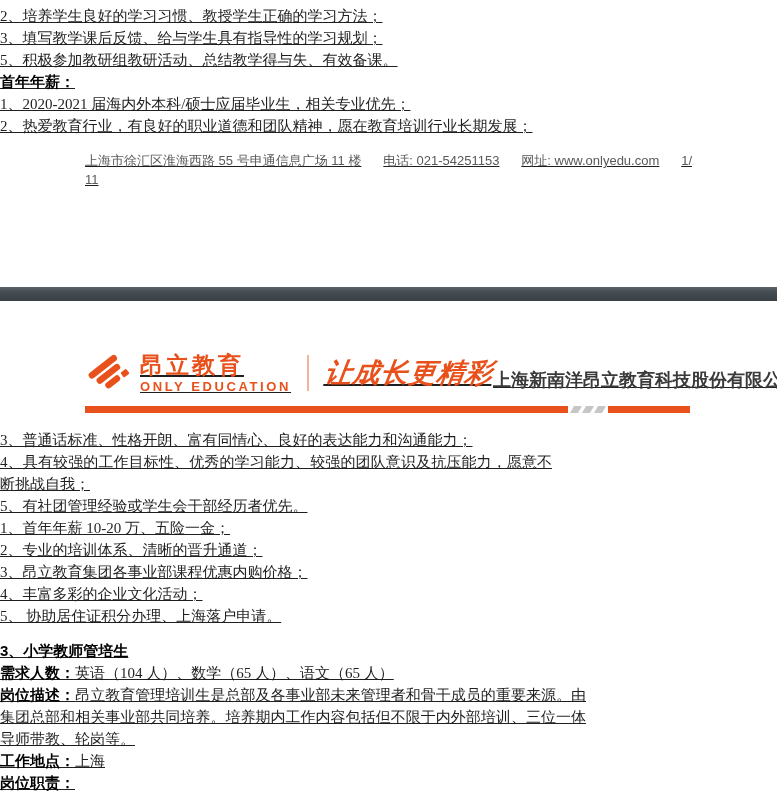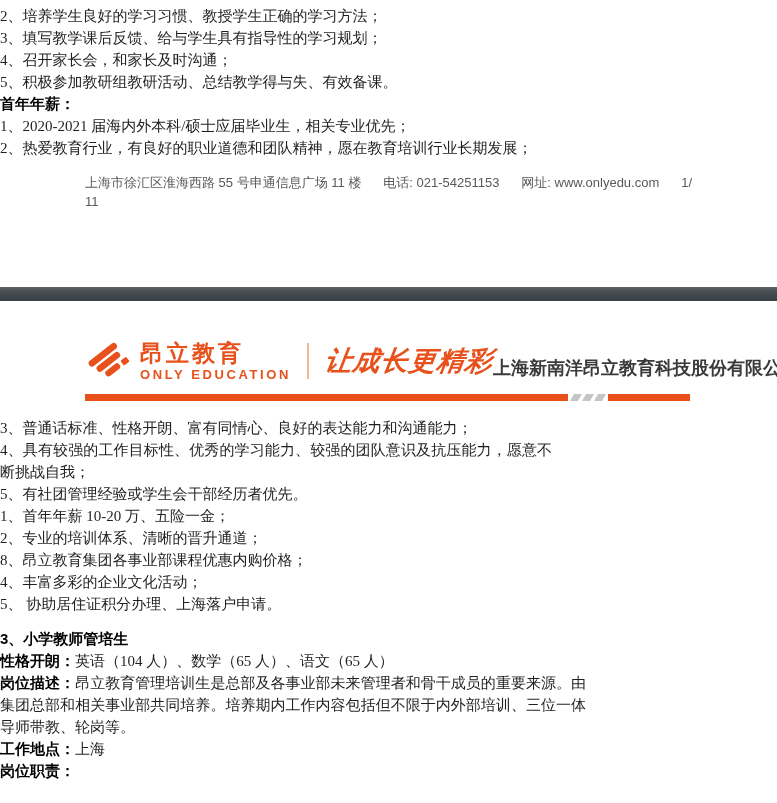--- a/index.html
+++ b/index.html
@@ -1,29 +1,29 @@
 <!DOCTYPE html>
 <html><head>
 <meta charset="utf-8">
 <style>
   * { margin:0; padding:0; box-sizing:border-box; }
   html,body { background:#ffffff; }
   .viewer {
     position:relative; width:777px; height:803px; overflow:hidden;
     background:#ffffff;
     font-family:"Liberation Serif","DejaVu Serif",serif;
-    color:#1f1f1f; font-size:15px;
+    color:#1f1f1f; font-size:15px;text-decoration:underline;
   }
   .page { background:#fff; }
   .page1 { height:287px; overflow:hidden; padding-top:5px; }
   .page-sep {
     height:14px; width:777px;
     background:linear-gradient(180deg,#5d646a 0%,#454c52 35%,#383f45 100%);
   }
-  .page2 { height:502px; overflow:hidden; padding-top:39px; }
+  .page2 { height:502px; overflow:hidden; padding-top:51px; }
 
   p.line { line-height:22px; margin:0; }
   .indent2 { margin-left:152px; width:552px; text-align:justify; }
   .indent1 { margin-left:117px; width:586px; text-align:justify; }
   .indent0 { margin-left:96px; }
   .bold-h {
     font-family:"Liberation Sans","DejaVu Sans",sans-serif;
     font-weight:bold; color:#000;
   }
   .lbl {
@@ -76,21 +76,20 @@
   .gap-sec { height:13px; }
 </style>
 </head>
 <body>
 
 <div class="viewer">
 
   <div class="page page1">
     <p class="line indent2">2、培养学生良好的学习习惯、教授学生正确的学习方法；</p>
     <p class="line indent2">3、填写教学课后反馈、给与学生具有指导性的学习规划；</p>
-    <p class="line indent2">4、召开家长会，和家长及时沟通；</p>
     <p class="line indent2">5、积极参加教研组教研活动、总结教学得与失、有效备课。</p>
     <p class="line indent1 bold-h">首年年薪：</p>
     <p class="line indent2">1、2020-2021 届海内外本科/硕士应届毕业生，相关专业优先；</p>
     <p class="line indent2">2、热爱教育行业，有良好的职业道德和团队精神，愿在教育培训行业长期发展；</p>
 
     <div class="footer">
       <div class="footer-row">
         <span>上海市徐汇区淮海西路 55 号申通信息广场 11 楼</span>
         <span>电话: 021-54251153</span>
         <span>网址: www.onlyedu.com</span>
@@ -135,27 +134,27 @@
         </div>
       <div class="seg-short"></div>
     </div>
 
     <div class="body2">
       <p class="line indent2">3、普通话标准、性格开朗、富有同情心、良好的表达能力和沟通能力；</p>
       <p class="line indent2">4、具有较强的工作目标性、优秀的学习能力、较强的团队意识及抗压能力，愿意不断挑战自我；</p>
       <p class="line indent2">5、有社团管理经验或学生会干部经历者优先。</p>
       <p class="line indent2">1、首年年薪 10-20 万、五险一金；</p>
       <p class="line indent2">2、专业的培训体系、清晰的晋升通道；</p>
-      <p class="line indent2">8、昂立教育集团各事业部课程优惠内购价格；</p>
+      <p class="line indent2">3、昂立教育集团各事业部课程优惠内购价格；</p>
       <p class="line indent2">4、丰富多彩的企业文化活动；</p>
       <p class="line indent2">5、 协助居住证积分办理、上海落户申请。</p>
 
       <div class="gap-sec"></div>
 
       <p class="line indent0 bold-h">3、小学教师管培生</p>
-      <p class="line indent1"><span class="lbl">性格开朗：</span><span>英语（104 人）、数学（65 人）、语文（65 人）</span></p>
+      <p class="line indent1"><span class="lbl">需求人数：</span><span>英语（104 人）、数学（65 人）、语文（65 人）</span></p>
       <p class="line indent1"><span class="lbl">岗位描述：</span><span>昂立教育管理培训生是总部及各事业部未来管理者和骨干成员的重要来源。由集团总部和相关事业部共同培养。培养期内工作内容包括但不限于内外部培训、三位一体导师带教、轮岗等。</span></p>
       <p class="line indent1"><span class="lbl">工作地点：</span><span>上海</span></p>
       <p class="line indent1 bold-h">岗位职责：</p>
     </div>
   </div>
 
 </div>
 
 </body></html>

